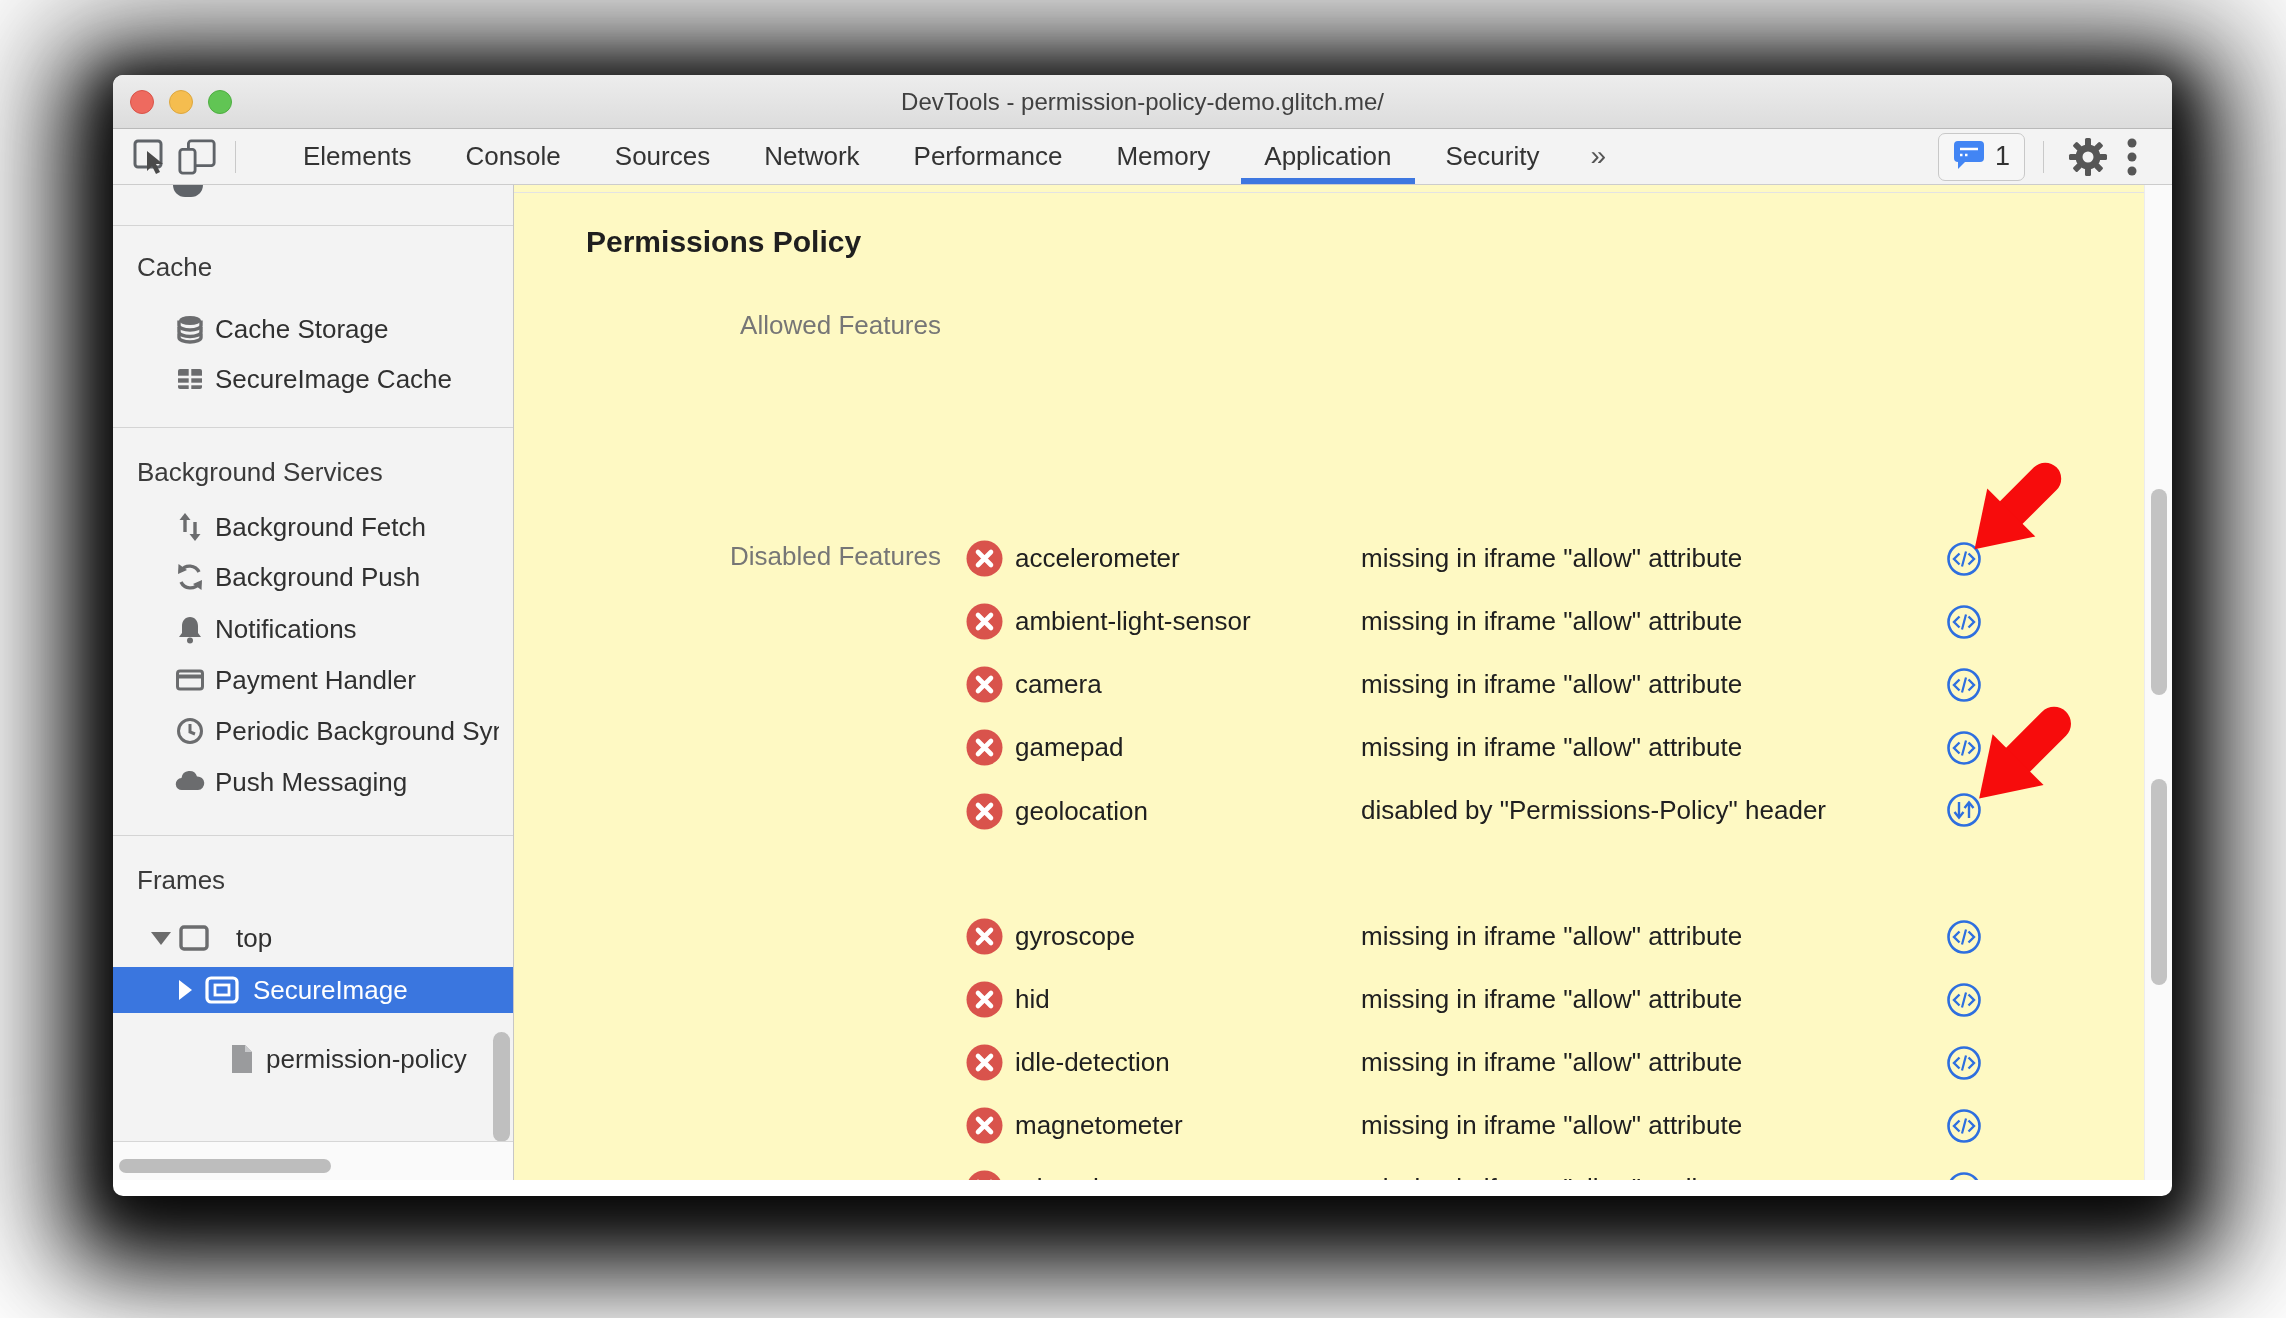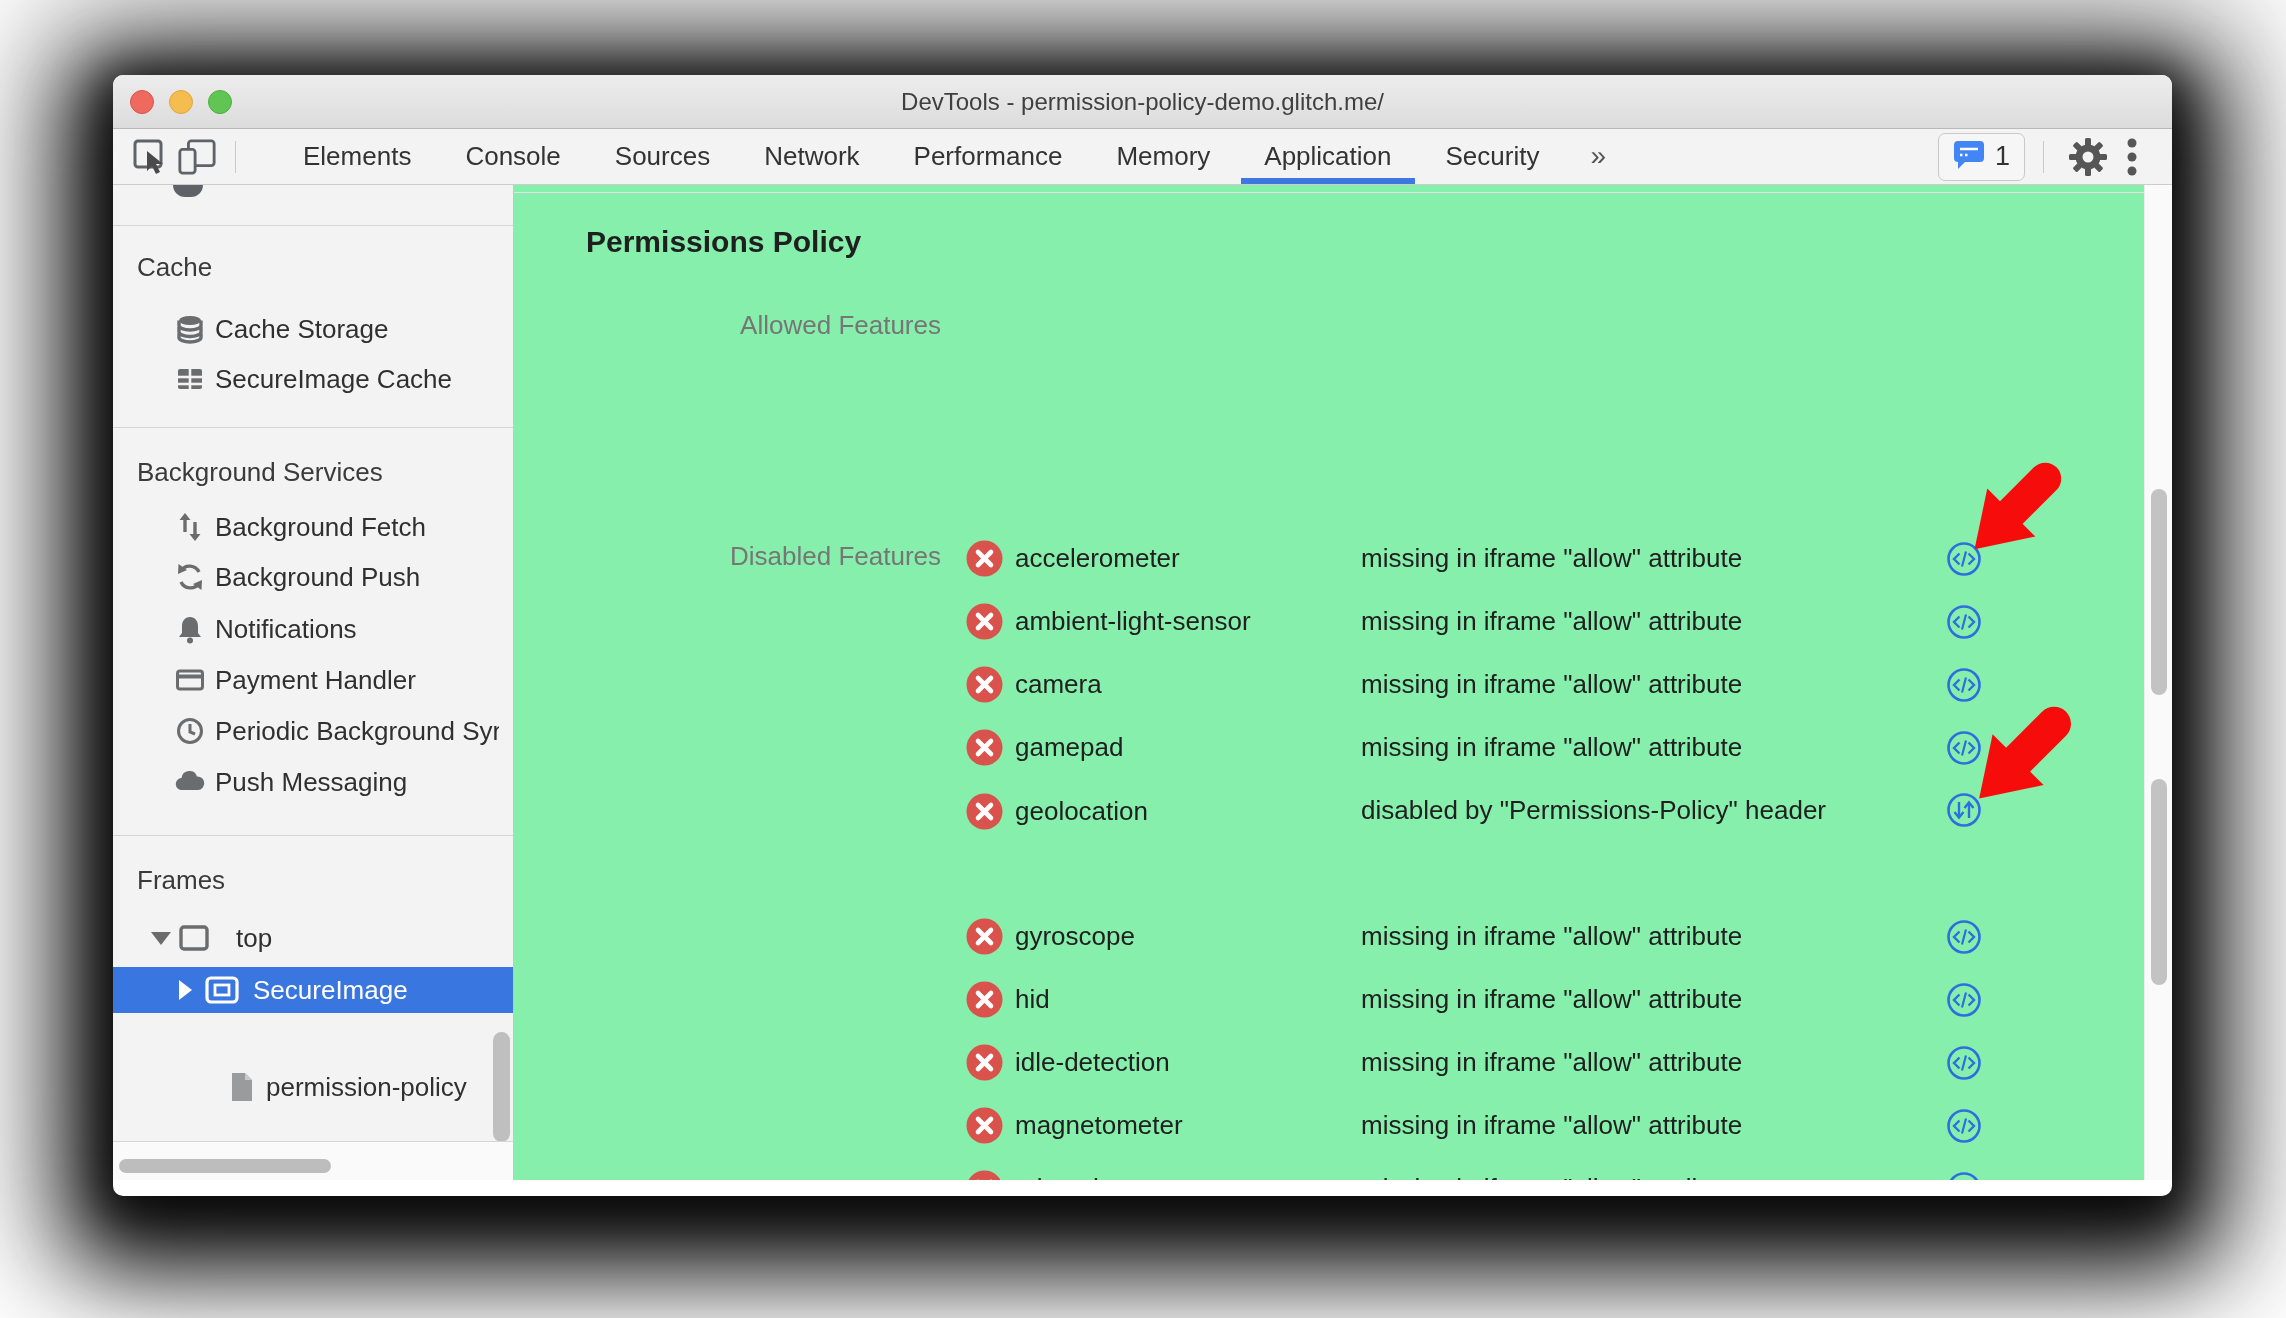--- a/index.html
+++ b/index.html
@@ -65,21 +65,21 @@
   .sb-label{position:absolute;}
   .tri-down{width:0;height:0;border-left:10px solid transparent;border-right:10px solid transparent;border-top:13px solid #6b6b6b;position:absolute;}
   .tri-right{width:0;height:0;border-top:10px solid transparent;border-bottom:10px solid transparent;border-left:13px solid #6b6b6b;position:absolute;}
   .tri-right.white{border-left-color:#ffffff;}
   .sb-selected{background:#3a76df;color:#ffffff;right:0;}
   .partial-icon{position:absolute;top:0;left:60px;width:30px;height:12px;background:#5f6368;border-radius:0 0 15px 15px;}
   .sb-vthumb{position:absolute;right:3px;top:847px;width:17px;height:110px;border-radius:9px;background:#bfbfbf;}
   .sb-bottom{position:absolute;left:0;right:0;bottom:0;height:38px;background:#fafafa;border-top:1px solid #d6d6d6;}
   .sb-hthumb{position:absolute;left:6px;bottom:7px;width:212px;height:14px;border-radius:7px;background:#bdbdbd;}
   
-  .main{flex:1;background:#86efac;position:relative;overflow:hidden;}
+  .main{flex:1;background:#fef9c3;position:relative;overflow:hidden;}
   .main-topline{position:absolute;top:7px;left:0;right:0;height:1px;background:#e3e3e3;}
   .pp-heading{position:absolute;left:72px;top:40px;font-size:30px;font-weight:bold;color:#1f1f1f;}
   .col-label{position:absolute;left:0;width:427px;text-align:right;font-size:26px;color:#767676;}
   .allowed-lines{position:absolute;left:452px;top:108px;font-size:26px;color:#262626;line-height:69px;white-space:nowrap;}
   .rows{position:absolute;left:452px;top:342px;right:30px;}
   .drow{position:relative;height:63px;display:flex;align-items:center;}
   .drow.tall{height:126px;align-items:flex-start;}
   .drow.tall .x-ico{margin-top:14px;}
   .drow.tall .f-name{margin-top:17px;text-align:right;}
   .x-ico{width:37px;height:37px;flex:none;}
@@ -295,21 +295,21 @@
         <span class="tri-right white" style="left:66px;"></span>
         <span class="sb-icon" style="left:92px;">
           <svg width="34" height="30" viewBox="0 0 34 30">
             <rect x="2" y="3" width="30" height="24" rx="4" fill="none" stroke="#ffffff" stroke-width="3.2"></rect>
             <rect x="10" y="10" width="14" height="10" fill="none" stroke="#ffffff" stroke-width="2.8"></rect>
           </svg>
         </span>
         <span class="sb-label" style="left:140px;">SecureImage</span>
       </div>
 
-      <div class="sb-abs" style="top:880px;">
+      <div class="sb-abs" style="top:852px;">
         <span class="sb-icon" style="left:112px;">
           <svg width="28" height="32" viewBox="0 0 28 32">
             <path d="M4 2 h13 l7 7 v21 h-20 z" fill="#9a9b9d"></path>
             <path d="M17 2 l7 7 h-7 z" fill="#c9cacc"></path>
           </svg>
         </span>
         <span class="sb-label" style="left:153px;">permission-policy</span>
       </div>
 
       <div class="sb-vthumb"></div>

